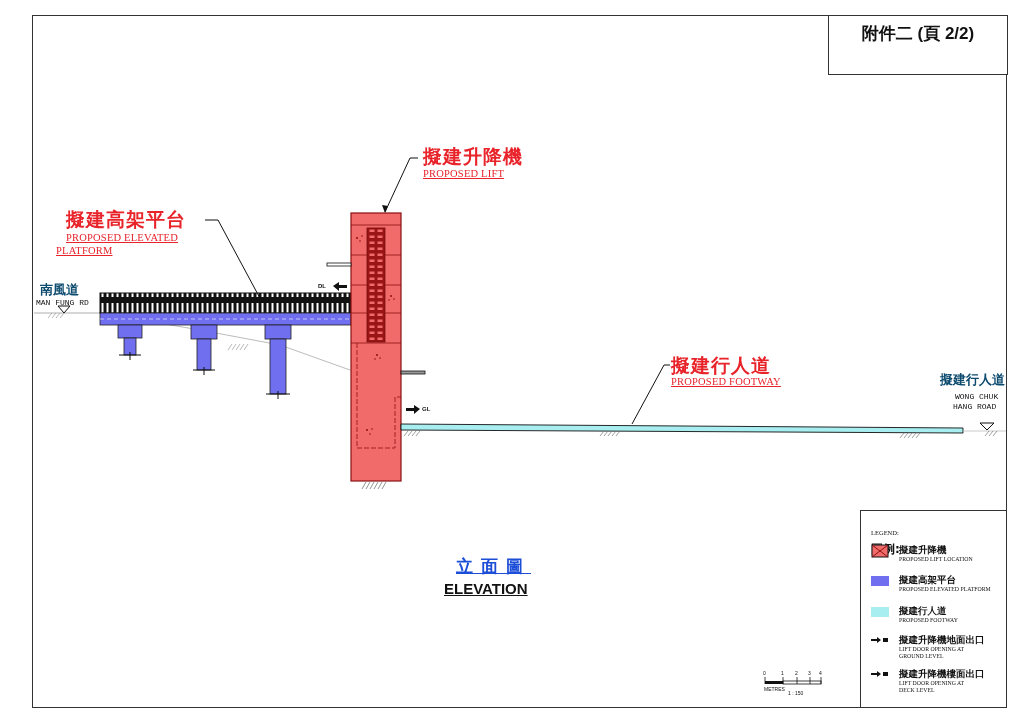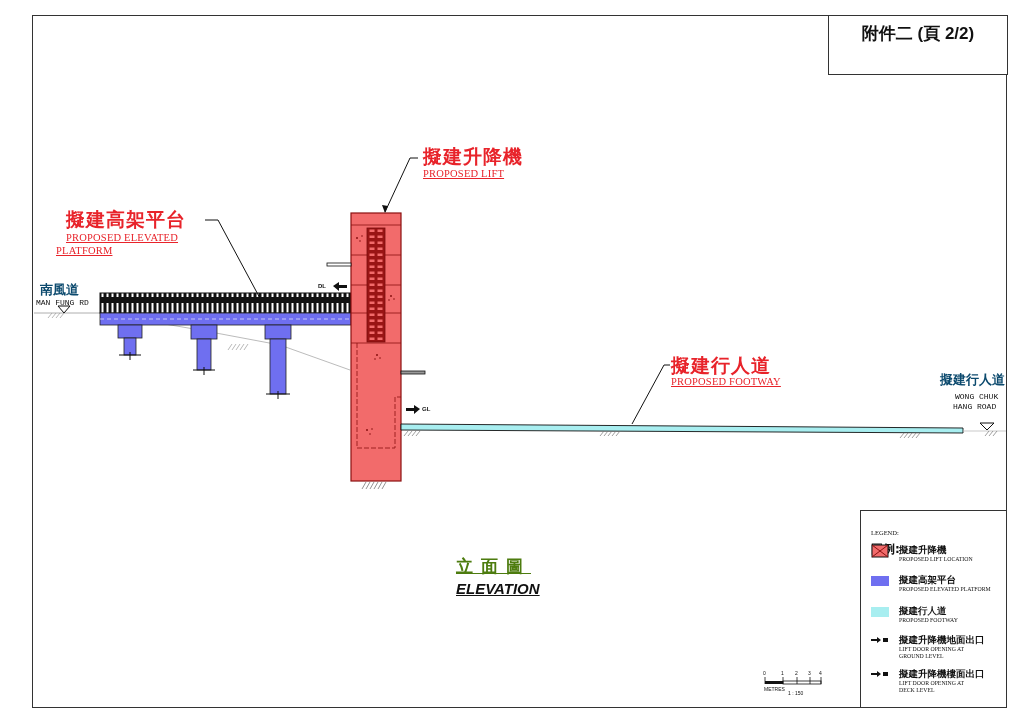--- a/index.html
+++ b/index.html
@@ -7,21 +7,21 @@
   .page-frame { position:absolute; left:32px; top:15px; width:975px; height:693px; border:1.5px solid #333; box-sizing:border-box; }
   .annex-box { position:absolute; left:828px; top:15px; width:180px; height:60px; border:1.5px solid #333; box-sizing:border-box; background:#fff; text-align:center; }
   .annex-cn { font-family:"Liberation Sans", sans-serif; font-size:17px; font-weight:bold; color:#111; margin-top:6px; }
   .annex-en { font-family:"Liberation Sans", sans-serif; font-size:15px; color:#111; margin-top:2px; }
   .drawing { position:absolute; left:0; top:0; width:1024px; height:724px; }
   .lbl { position:absolute; white-space:nowrap; }
   .red-cn { color:#e8232a; font-weight:bold; font-size:19px; letter-spacing:1px; font-family:"DejaVu Sans", sans-serif; }
   .red-en { color:#e8232a; font-size:10.5px; font-family:"Liberation Serif", serif; letter-spacing:0.2px; line-height:12px;text-decoration:underline; }
   .road-cn { color:#0c4a6e; font-weight:bold; font-size:13px; font-family:"DejaVu Sans", sans-serif; }
   .road-en { color:#111; font-size:8px; font-family:Liberation Mono, monospace; line-height:9px; }
-  .title-cn { font-size:17px; font-weight:bold; color:#4d7c0f; letter-spacing:8px; text-decoration:underline; font-family:"DejaVu Sans", sans-serif; }
+  .title-cn { font-size:17px; font-weight:bold; color:#1d4ed8; letter-spacing:8px; text-decoration:underline; font-family:"DejaVu Sans", sans-serif; }
   .title-en { font-size:15px; font-weight:bold; color:#111; text-decoration:underline; font-family:"Liberation Sans", sans-serif; }
   .legend { position:absolute; left:860px; top:510px; width:147px; height:198px; border:1.5px solid #333; box-sizing:border-box; background:#fff; }
   .legend-title-cn { position:absolute; left:10px; top:6px; font-size:12px; font-weight:bold; color:#111;margin-top:24px; }
   .legend-title-en { position:absolute; left:10px; top:18px; font-size:6.5px; color:#111; font-family:"Liberation Serif", serif; }
   .legend-item { position:absolute; left:8px; width:135px; }
   .legend-sw { position:absolute; left:2px; width:18px; height:14px; }
   .legend-cn { position:absolute; left:30px; top:0; font-size:9.5px; font-weight:bold; color:#111; white-space:nowrap; }
   .legend-en { position:absolute; left:30px; top:12px; font-size:5.8px; color:#111; font-family:"Liberation Serif", serif; line-height:7px; white-space:nowrap; }
   .scale-text { position:absolute; font-size:5px; color:#111; font-family:"Liberation Sans", sans-serif; }
   .dl-text { position:absolute; font-size:6px; font-weight:bold; color:#111; font-family:"Liberation Sans", sans-serif; }
@@ -180,21 +180,21 @@
 <div class="lbl road-en" style="left:36px;top:298px;">MAN FUNG RD</div>
 
 <div class="lbl road-cn" style="left:940px;top:371px;">擬建行人道</div>
 <div class="lbl road-en" style="left:955px;top:392px;text-align:right;">WONG CHUK</div>
 <div class="lbl road-en" style="left:953px;top:402px;">HANG ROAD</div>
 
 <div class="dl-text" style="left:318px;top:283px;">DL</div>
 <div class="dl-text" style="left:422px;top:406px;">GL</div>
 
 <div class="lbl title-cn" style="left:456px;top:555px;">立面圖</div>
-<div class="lbl title-en" style="left:456px;top:580px;font-style:italic;">ELEVATION</div>
+<div class="lbl title-en" style="left:444px;top:580px;">ELEVATION</div>
 
 <div class="scale-text" style="left:763px;top:670px;">0</div>
 <div class="scale-text" style="left:781px;top:670px;">1</div>
 <div class="scale-text" style="left:795px;top:670px;">2</div>
 <div class="scale-text" style="left:808px;top:670px;">3</div>
 <div class="scale-text" style="left:819px;top:670px;">4</div>
 <div class="scale-text" style="left:764px;top:686px;">METRES</div>
 <div class="scale-text" style="left:788px;top:690px;">1 : 150</div>
 
 <div class="legend">

